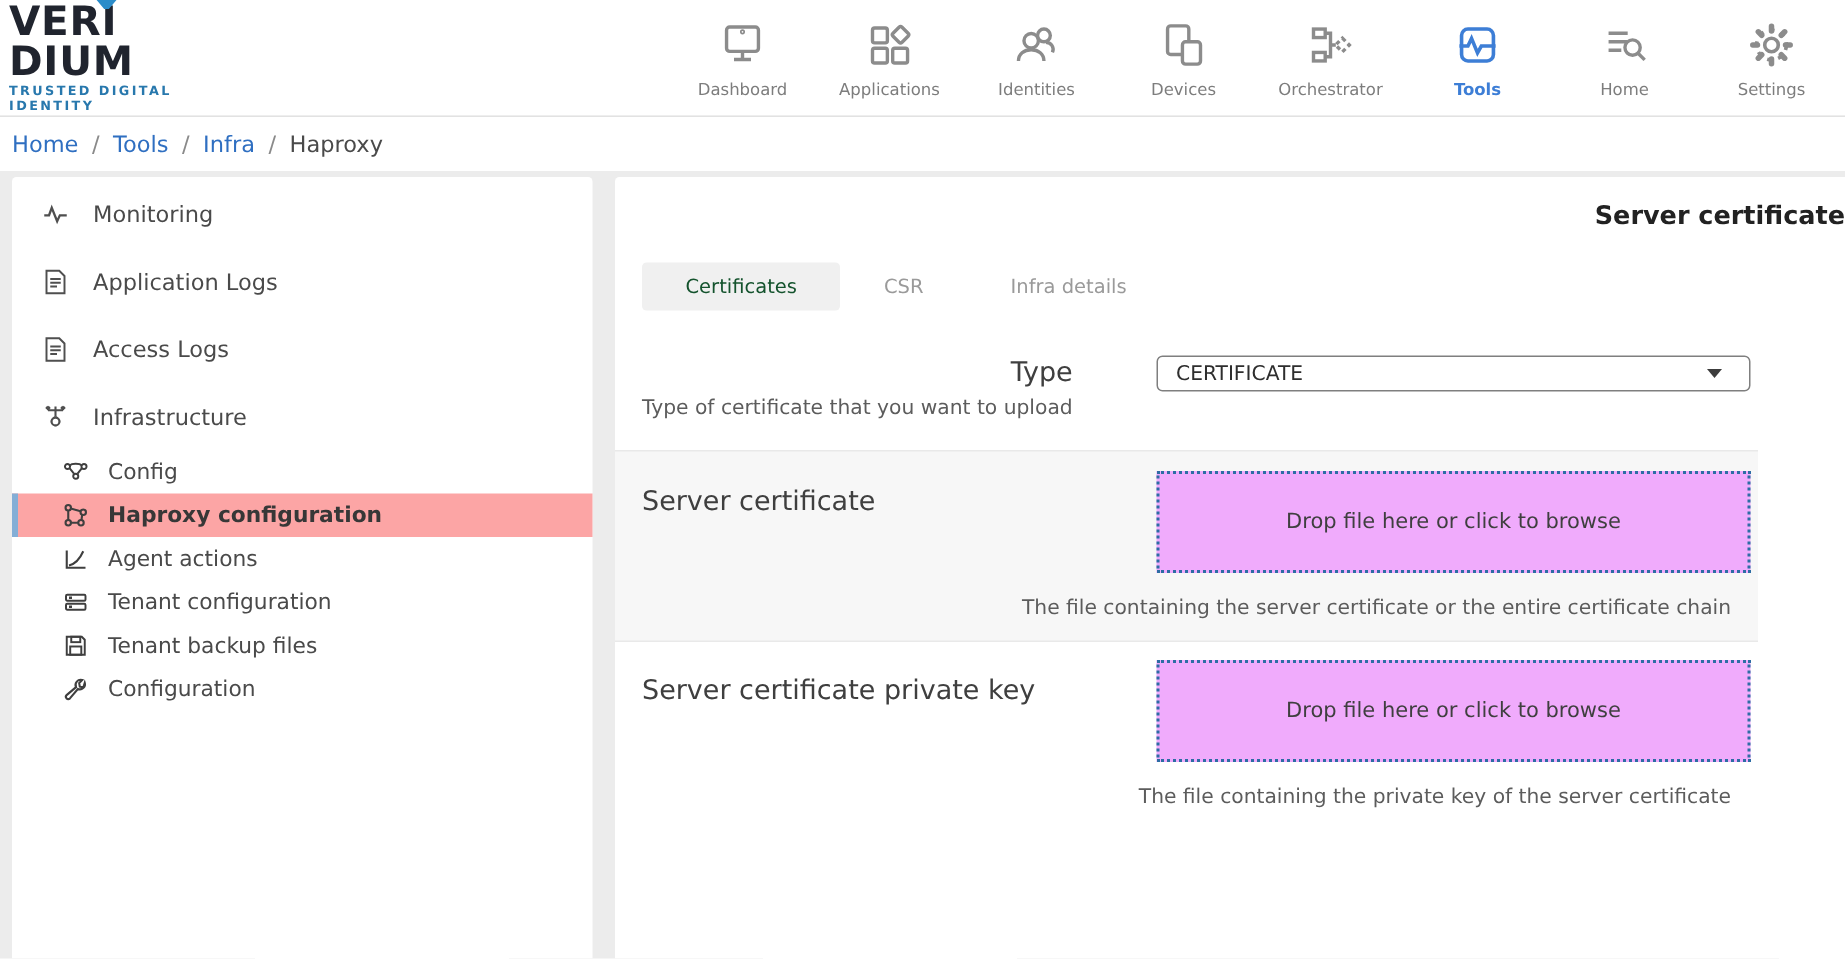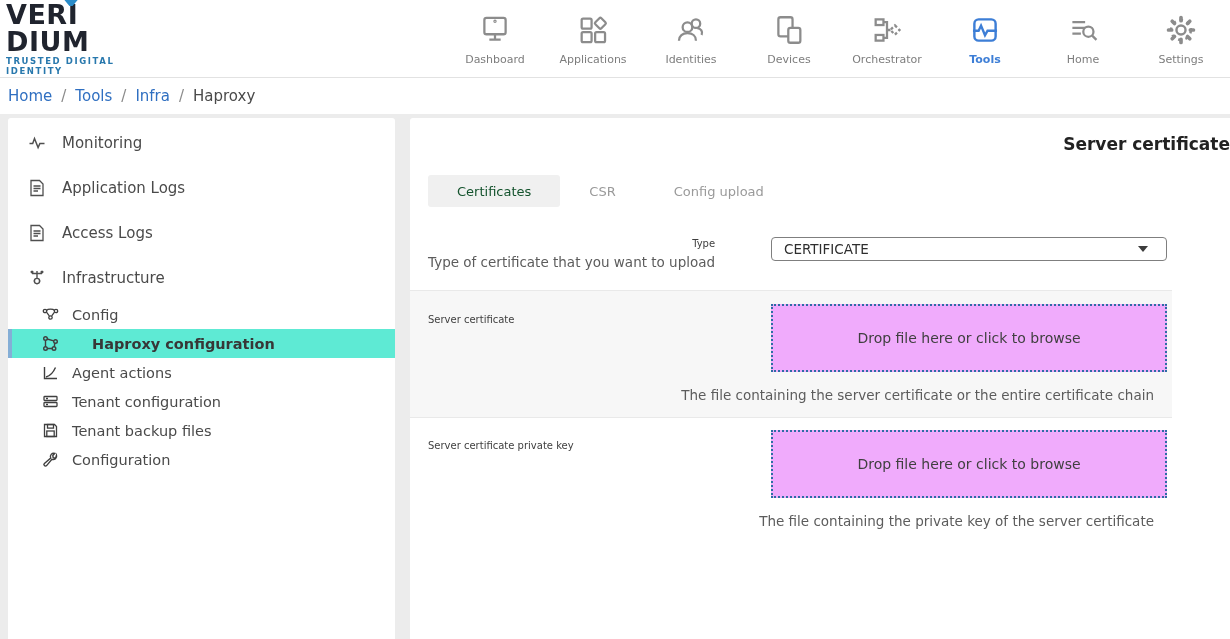--- a/index.html
+++ b/index.html
@@ -31,35 +31,35 @@
   .content { display:flex; padding-top:4px; height:525px;text-align:right; }
   .sidebar { width:387px; margin-left:8px; background:#fff; border-radius:3px 3px 0 0; padding-top:2px; flex-shrink:0; }
   .gap { width:15px; flex-shrink:0; }
   .main { flex:1; background:#fff; border-radius:3px 0 0 0; padding:0 0 0 0; }
 
   
   .side-item { height:45px; display:flex; align-items:center; padding-left:20px; cursor:pointer; color:#4a4a4a; font-size:15px; }
   .side-item .s-icon { width:18px; height:18px; margin-right:16px; color:#4f4f4f; flex-shrink:0; }
   .sub-item { height:29px; display:flex; align-items:center; padding-left:30px; cursor:pointer; color:#4a4a4a; font-size:14.5px; border-left:4px solid transparent; }
   .sub-item .s-icon { width:17px; height:17px; margin-right:13px; color:#3f3f3f; flex-shrink:0; }
-  .sub-item.selected { background:#5eead4; border-left:4px solid #84aed6; font-weight:700; color:#373737;gap:20px; }
+  .sub-item.selected { background:#fca5a5; border-left:4px solid #84aed6; font-weight:700; color:#373737; }
 
   
   .main-inner { padding:16px 0 0 18px; }
   .page-title { font-size:17px; font-weight:700; color:#222; margin-bottom:21px; }
   .tabs { display:flex; height:32px; align-items:center; margin-bottom:16px; }
   .tab { padding:0 29px; height:32px; display:flex; align-items:center; font-size:13px; color:#9a9a9a; cursor:pointer; }
   .tab.active { background:#f0f0f0; border-radius:3px; color:#14532d; }
 
   .form { width:762px; margin-left:-18px; }
   .form-row { display:block; }
   .row-top { display:flex; justify-content:space-between; }
   .col-labels { padding-left:18px; padding-right:10px; }
   .col-control { width:396px; margin-right:5px; flex-shrink:0; }
-  .field-label { font-size:10px; color:#3f3f3f; }
+  .field-label { font-size:18px; color:#3f3f3f; }
   .field-help { font-size:13.5px; color:#5c5c5c; }
 
   .row-type { padding:14px 0 20px 0; }
   .row-type .field-label { margin-top:1px; margin-bottom:5px; }
   .select { height:24px; border:1px solid #7f7f7f; border-radius:4px; background:#fff; display:flex; align-items:center; padding:0 12px; font-size:13.5px; color:#2e2e2e; cursor:pointer; justify-content:space-between; }
   .caret { width:0; height:0; border-left:5px solid transparent; border-right:5px solid transparent; border-top:6px solid #3c3c3c; margin-right:6px; }
 
   .row-gray { background:#f7f7f7; border-top:1px solid #e9e9e9; border-bottom:1px solid #e9e9e9; padding:13px 0 14px 0; }
   .row-white { padding:12px 0 14px 0; }
   .row-gray .field-label, .row-white .field-label { margin-top:10px; }
@@ -244,21 +244,21 @@
 
   <div class="gap"></div>
 
   <div class="main">
     <div class="main-inner">
       <div class="page-title">Server certificate</div>
 
       <div class="tabs">
         <div class="tab active">Certificates</div>
         <div class="tab">CSR</div>
-        <div class="tab">Config upload</div>
+        <div class="tab">Infra details</div>
       </div>
 
       <div class="form">
 
         <div class="form-row row-type">
           <div class="row-top">
             <div class="col-labels">
               <div class="field-label">Type</div>
               <div class="field-help">Type of certificate that you want to upload</div>
             </div>

